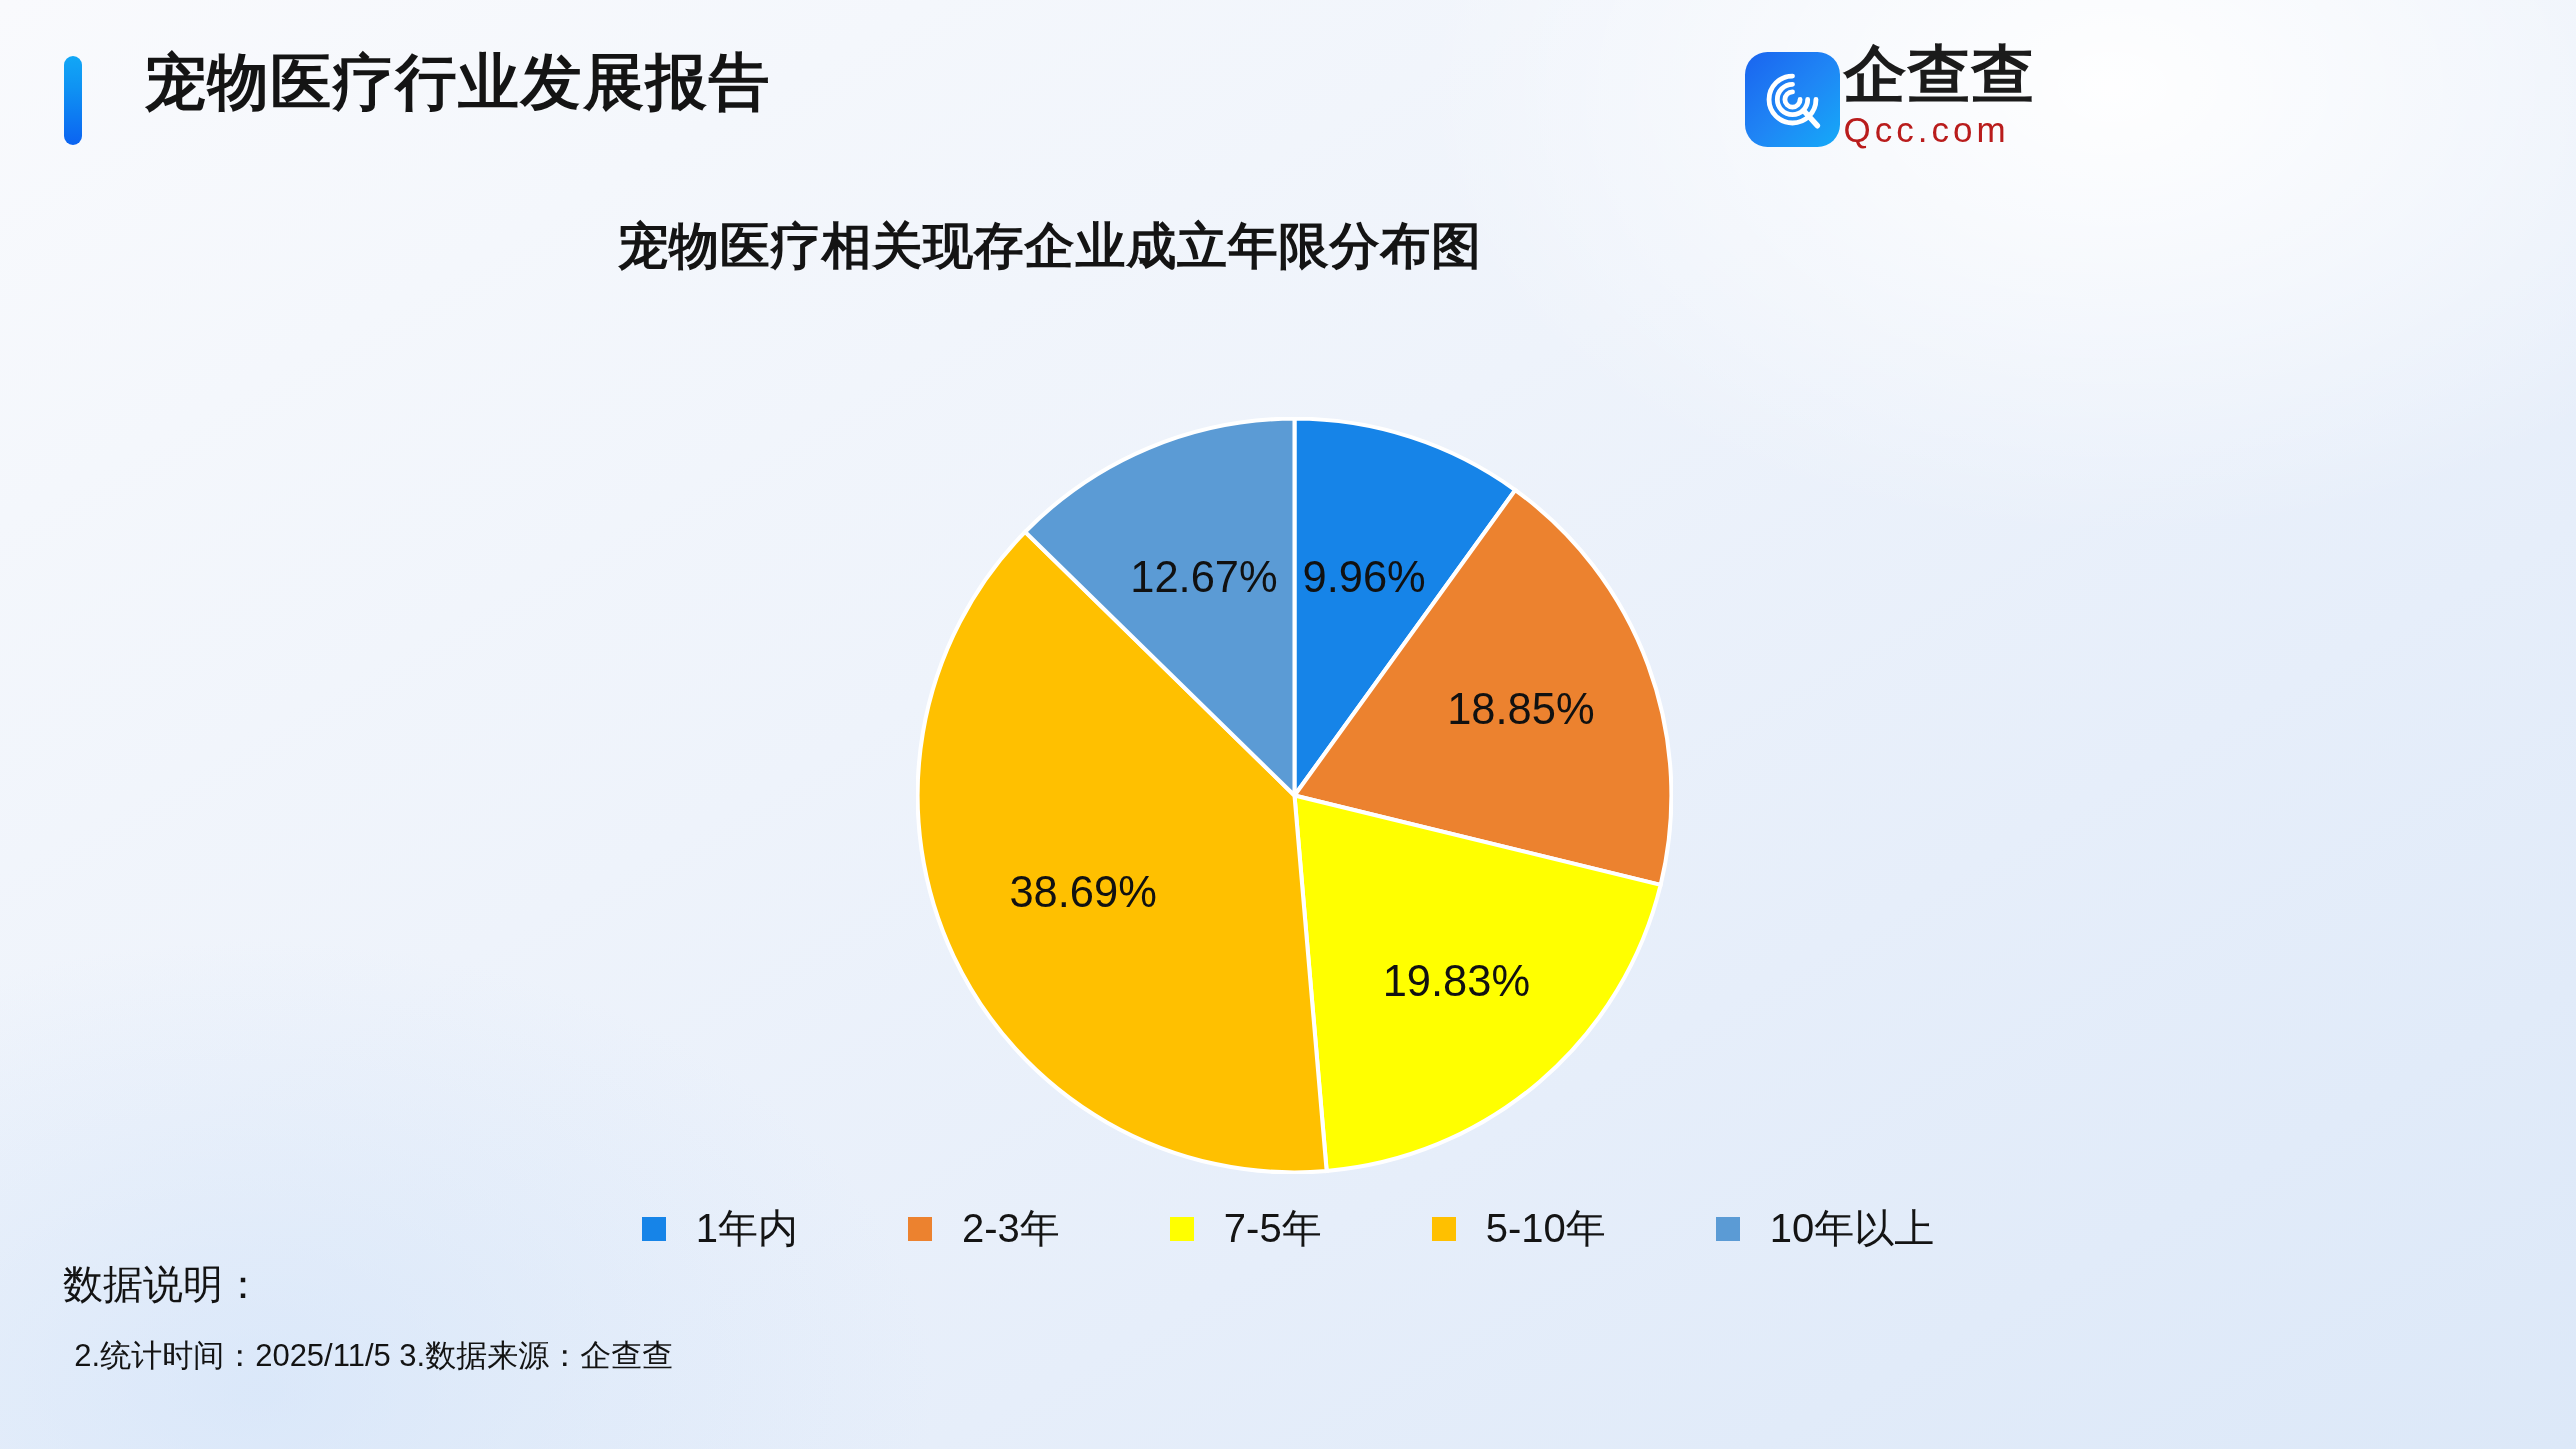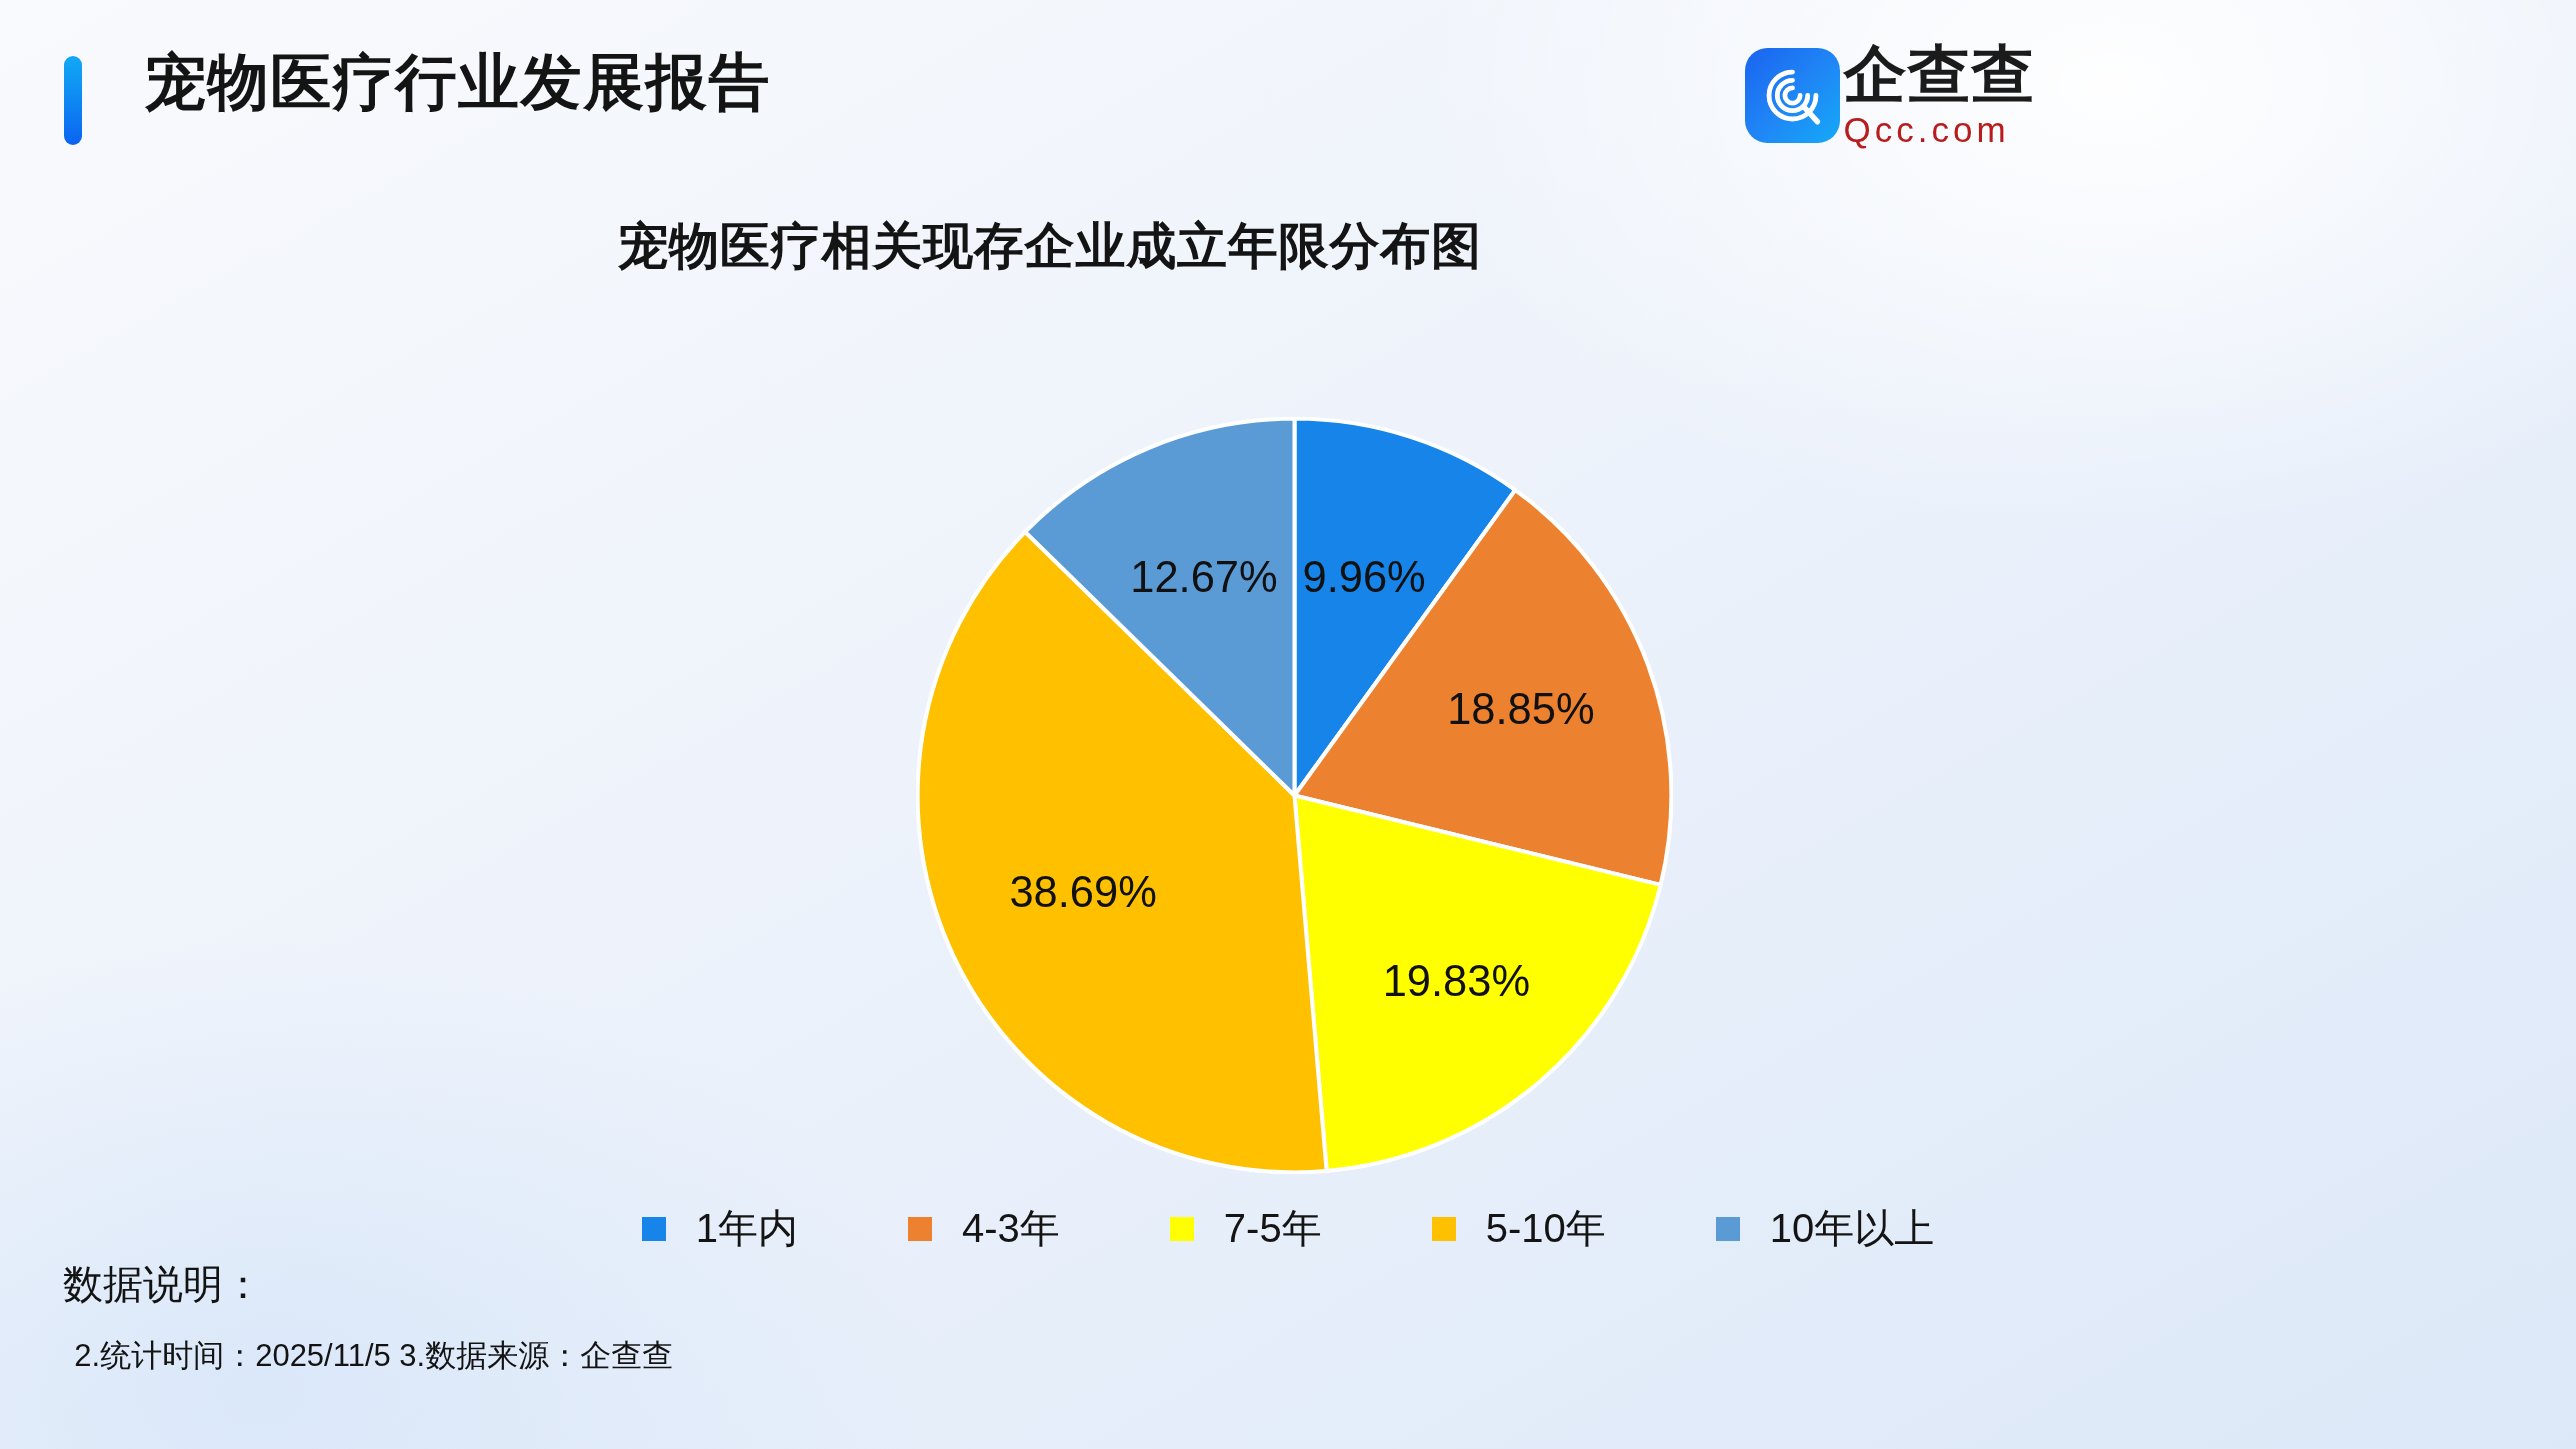--- a/index.html
+++ b/index.html
@@ -45,21 +45,21 @@
     color: #141414;
     letter-spacing: 1.6px;
     white-space: nowrap;
   }
 
   
   .logo {
     position: absolute;
     right: 69px; top: 43px;
     display: flex;
-    align-items: center;
+    align-items: flex-end;
     gap: 4px;
   }
   .logo-mark {
     width: 95px; height: 95px;
     border-radius: 22.5px;
     background: linear-gradient(135deg, #1a64ef 0%, #1f86f5 52%, #15aaf8 100%);
     display: flex;
     align-items: center;
     justify-content: center;
     flex: none;
@@ -200,21 +200,21 @@
   </svg>
 </div>
 
 <div class="legend" id="legend">
     <div class="legend-item">
       <span class="legend-swatch" style="background: rgb(22, 132, 232);"></span>
       <span class="legend-label">1年内</span>
     </div>
     <div class="legend-item">
       <span class="legend-swatch" style="background: rgb(236, 130, 47);"></span>
-      <span class="legend-label">4-3年</span>
+      <span class="legend-label">2-3年</span>
     </div>
     <div class="legend-item">
       <span class="legend-swatch" style="background: rgb(255, 255, 0);"></span>
       <span class="legend-label">7-5年</span>
     </div>
     <div class="legend-item">
       <span class="legend-swatch" style="background: rgb(255, 192, 0);"></span>
       <span class="legend-label">5-10年</span>
     </div>
     <div class="legend-item">

